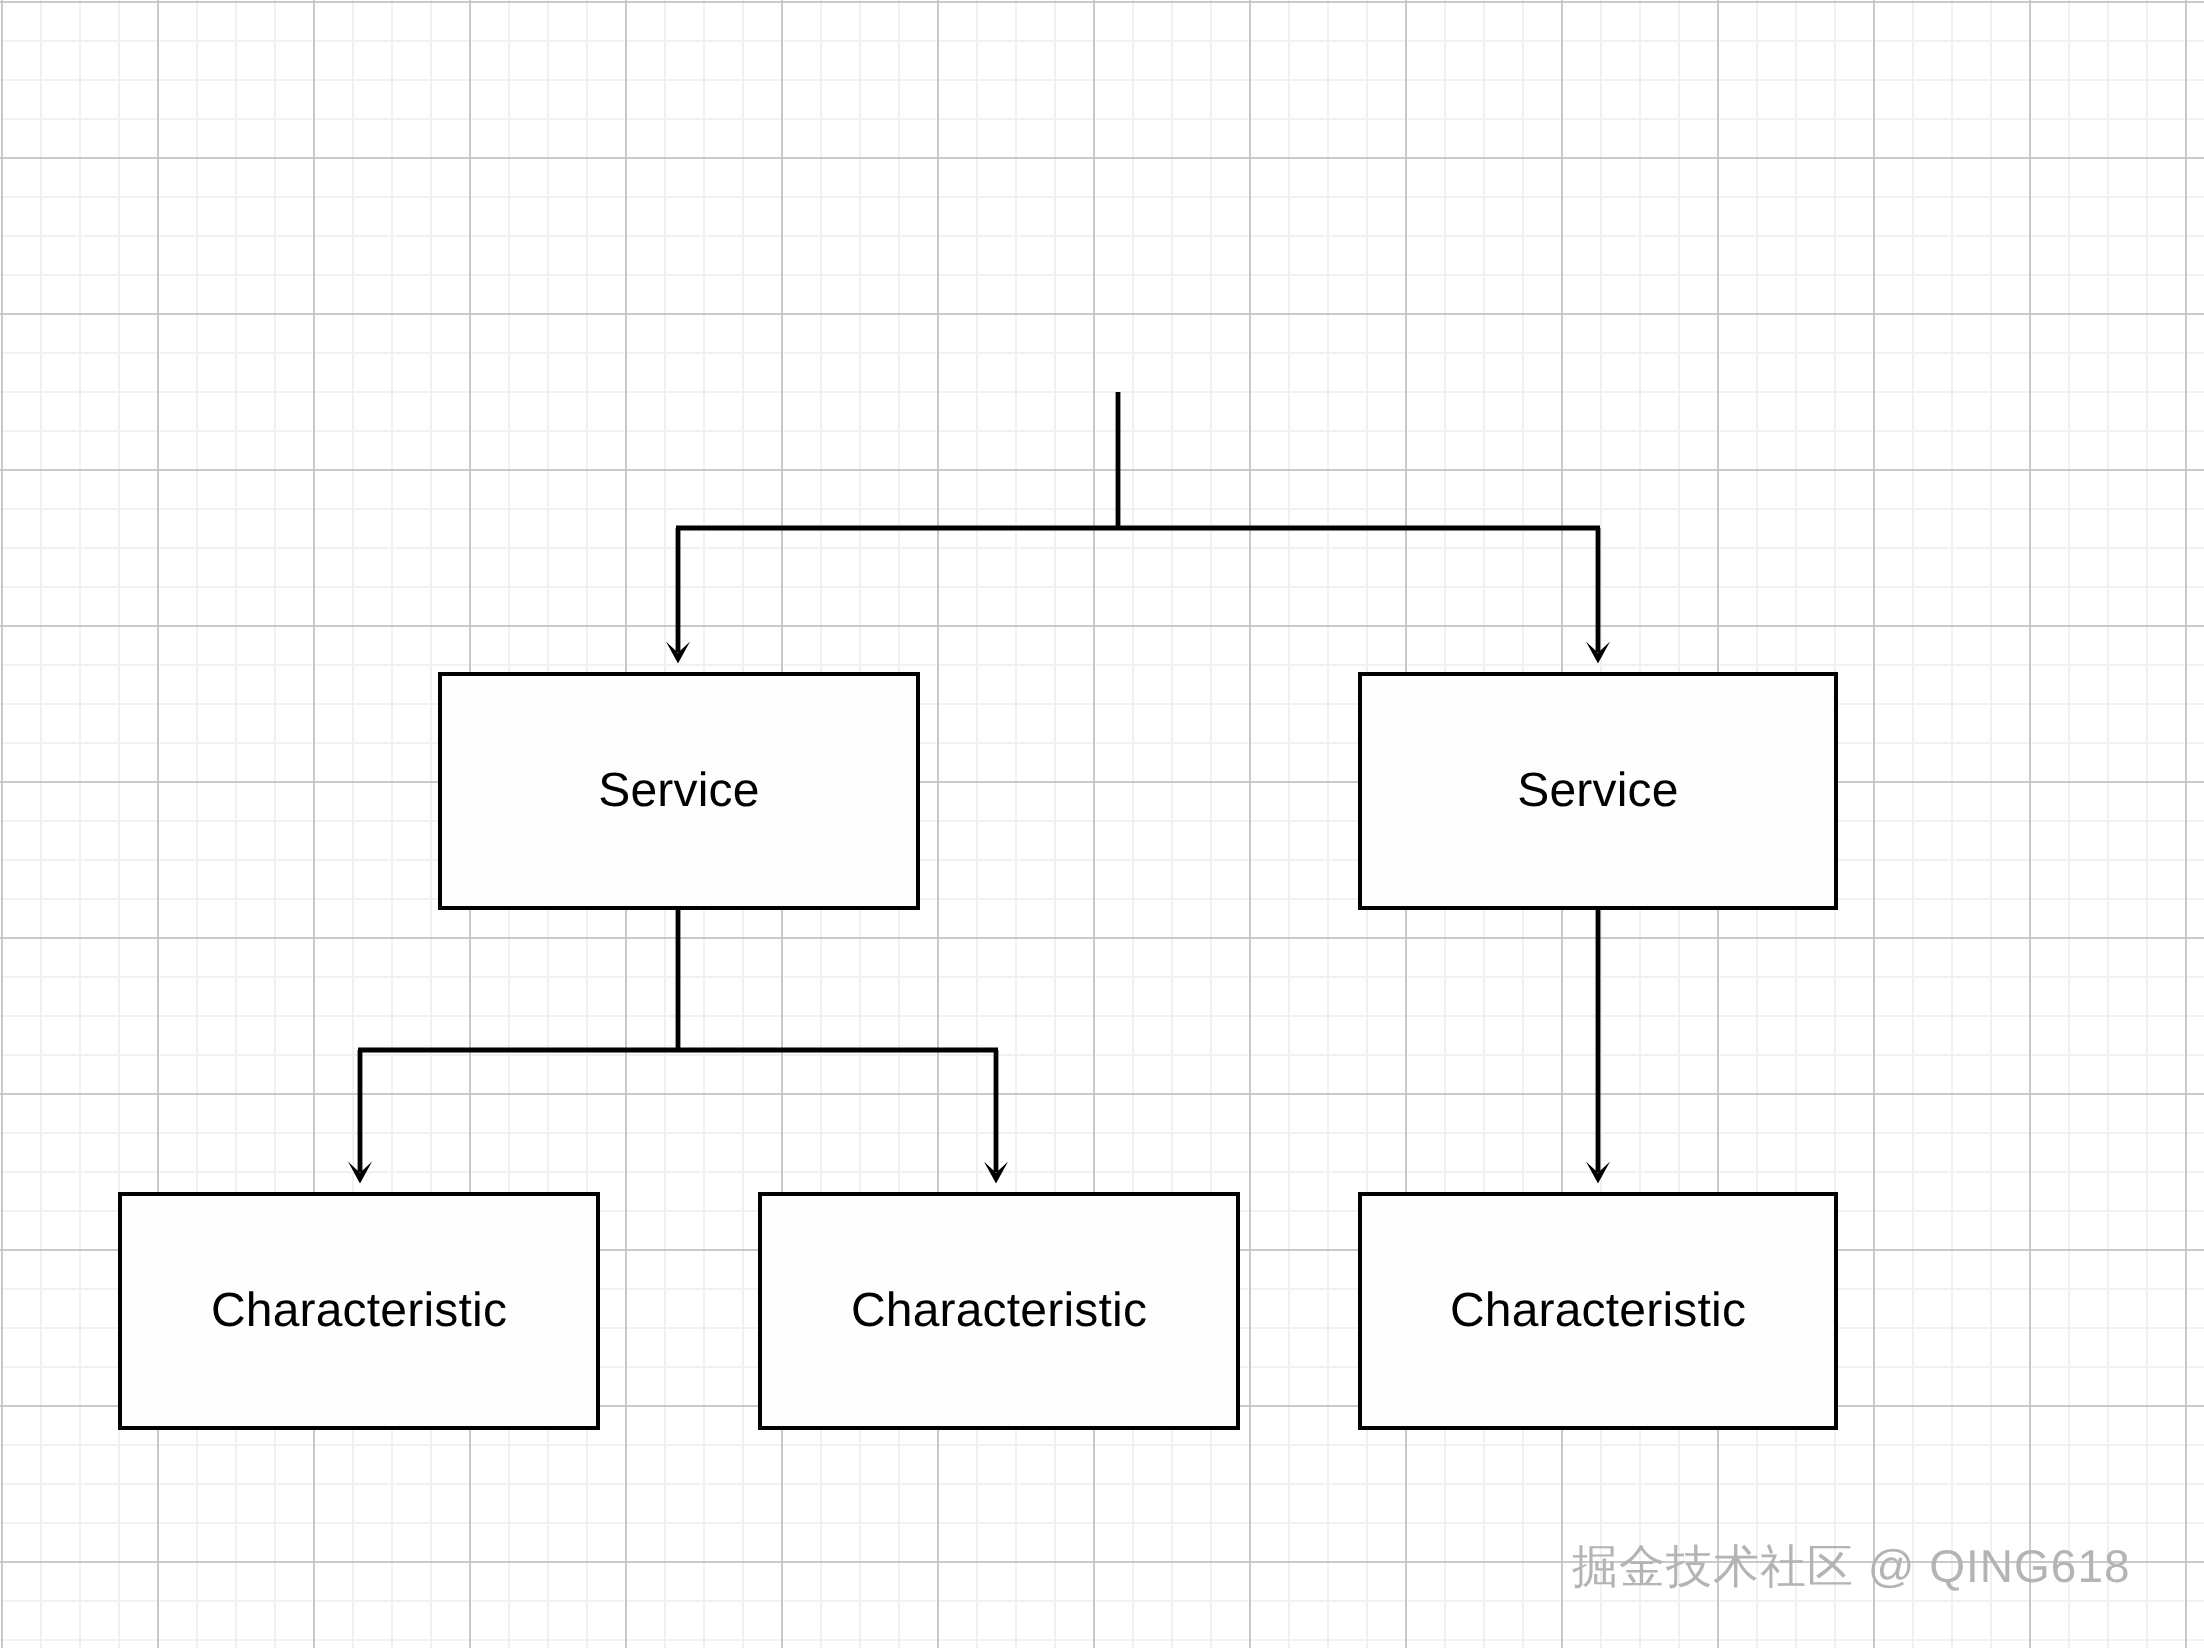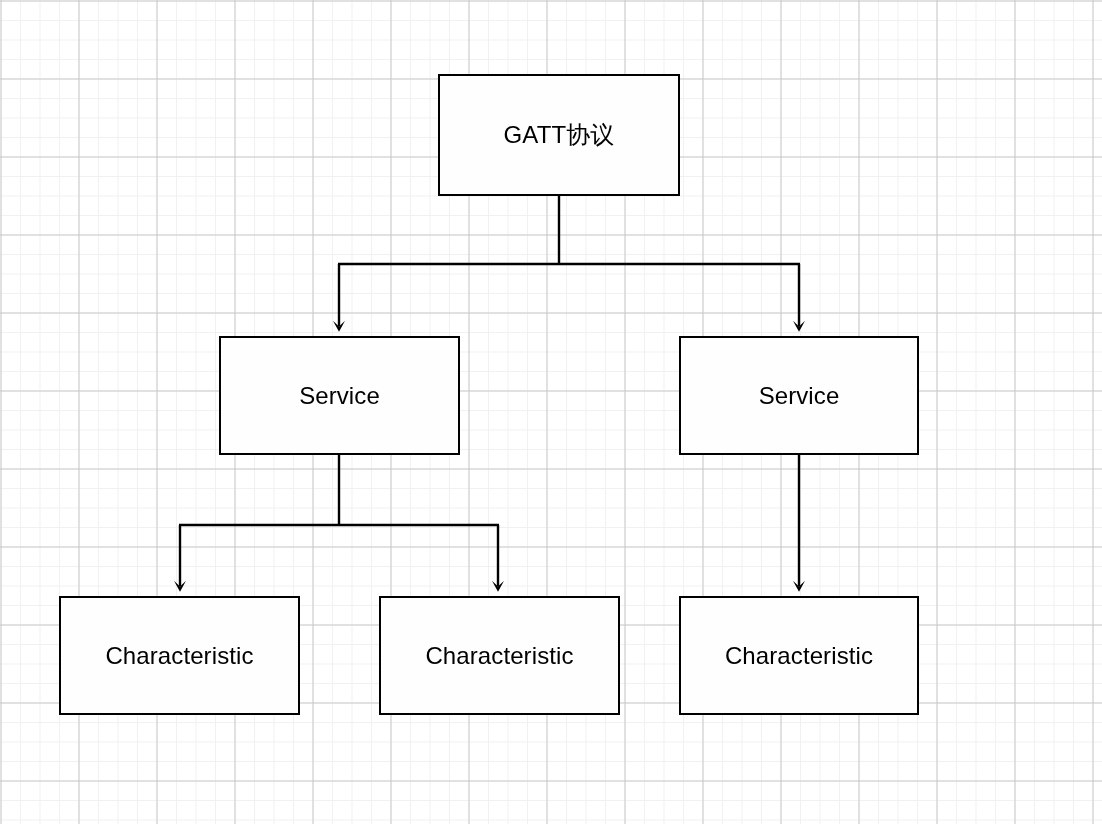--- a/index.html
+++ b/index.html
@@ -94,23 +94,20 @@
       <path d="M 179,525 L 499,525" stroke="#000000" stroke-width="2.4" fill="none"></path>
       <path d="M 180,525 L 180,586" stroke="#000000" stroke-width="2.4" fill="none" marker-end="url(#barb)"></path>
       <path d="M 498,525 L 498,586" stroke="#000000" stroke-width="2.4" fill="none" marker-end="url(#barb)"></path>
     </g>
 
     <g>
       <path d="M 799,455 L 799,586" stroke="#000000" stroke-width="2.4" fill="none" marker-end="url(#barb)"></path>
     </g>
   </svg>
 
-  <div class="node" style="left:438px; top:74px; width:242px; height:122px;">
-    <span class="node-label">GATT协议</span>
-  </div>
 
   <div class="node" style="left:219px; top:336px; width:241px; height:119px;">
     <span class="node-label">Service</span>
   </div>
 
   <div class="node" style="left:679px; top:336px; width:240px; height:119px;">
     <span class="node-label">Service</span>
   </div>
 
   <div class="node" style="left:59px; top:596px; width:241px; height:119px;">
@@ -118,14 +115,15 @@
   </div>
 
   <div class="node" style="left:379px; top:596px; width:241px; height:119px;">
     <span class="node-label">Characteristic</span>
   </div>
 
   <div class="node" style="left:679px; top:596px; width:240px; height:119px;">
     <span class="node-label">Characteristic</span>
   </div>
 
+  <div id="watermark">掘金技术社区 @ QING618</div>
 
 </div>
 
 </body></html>

